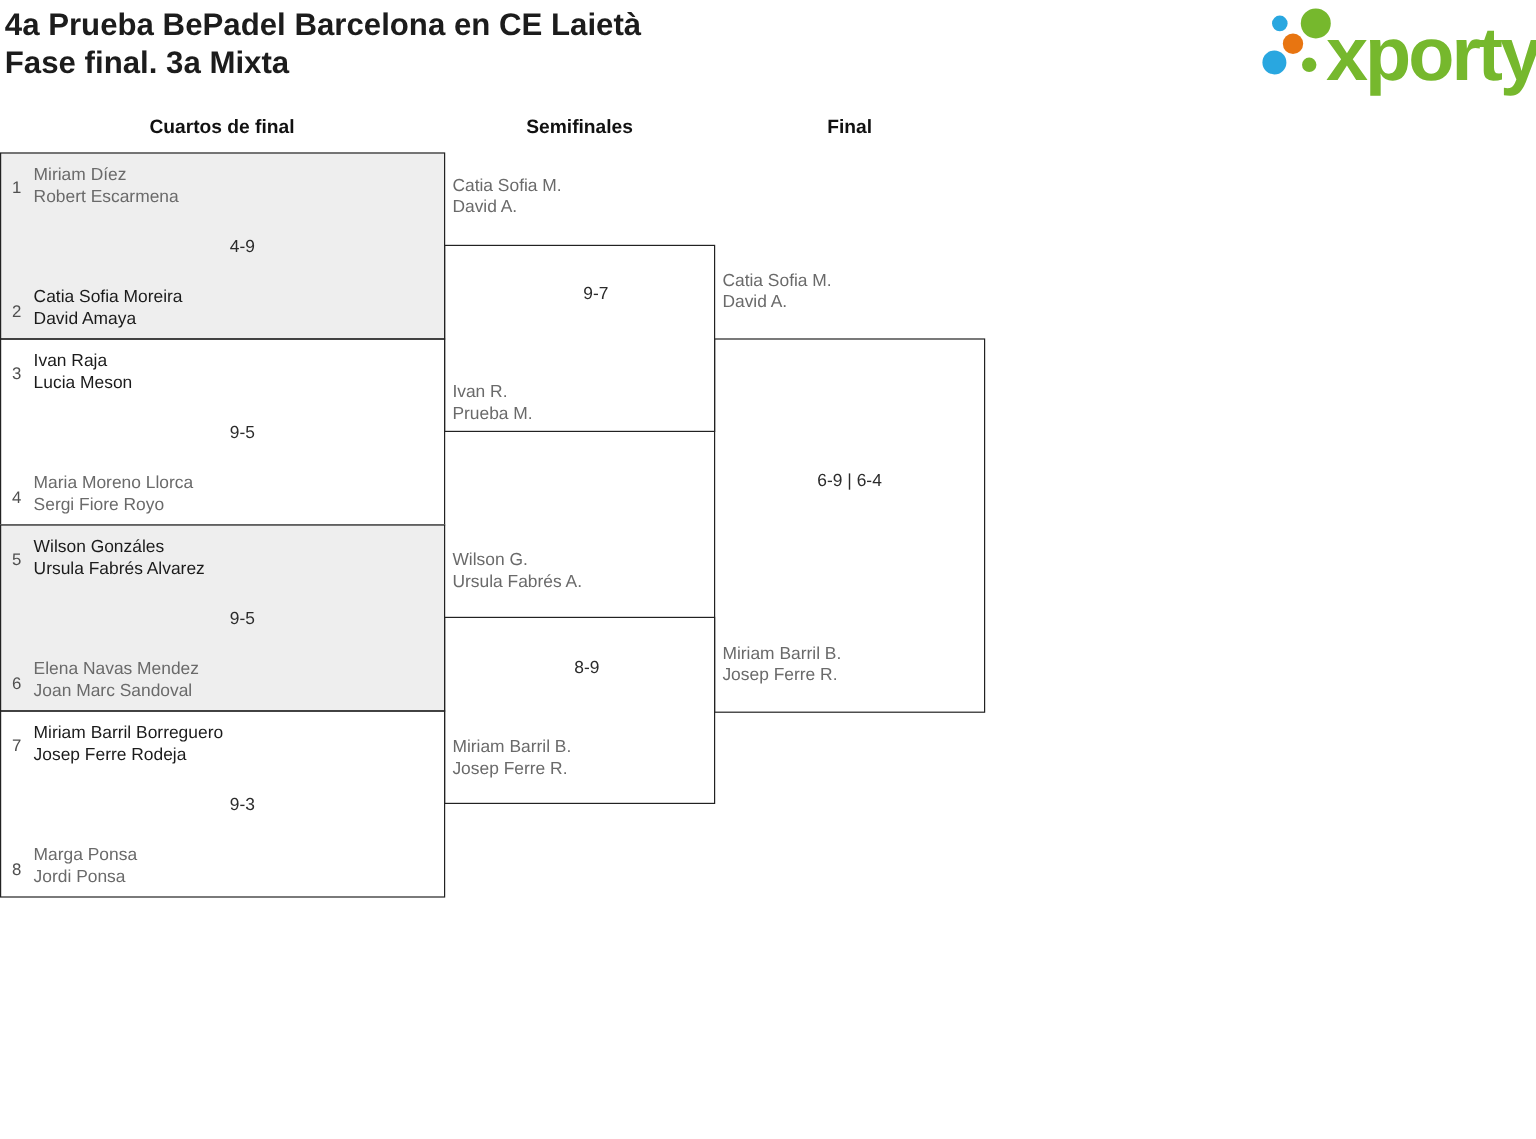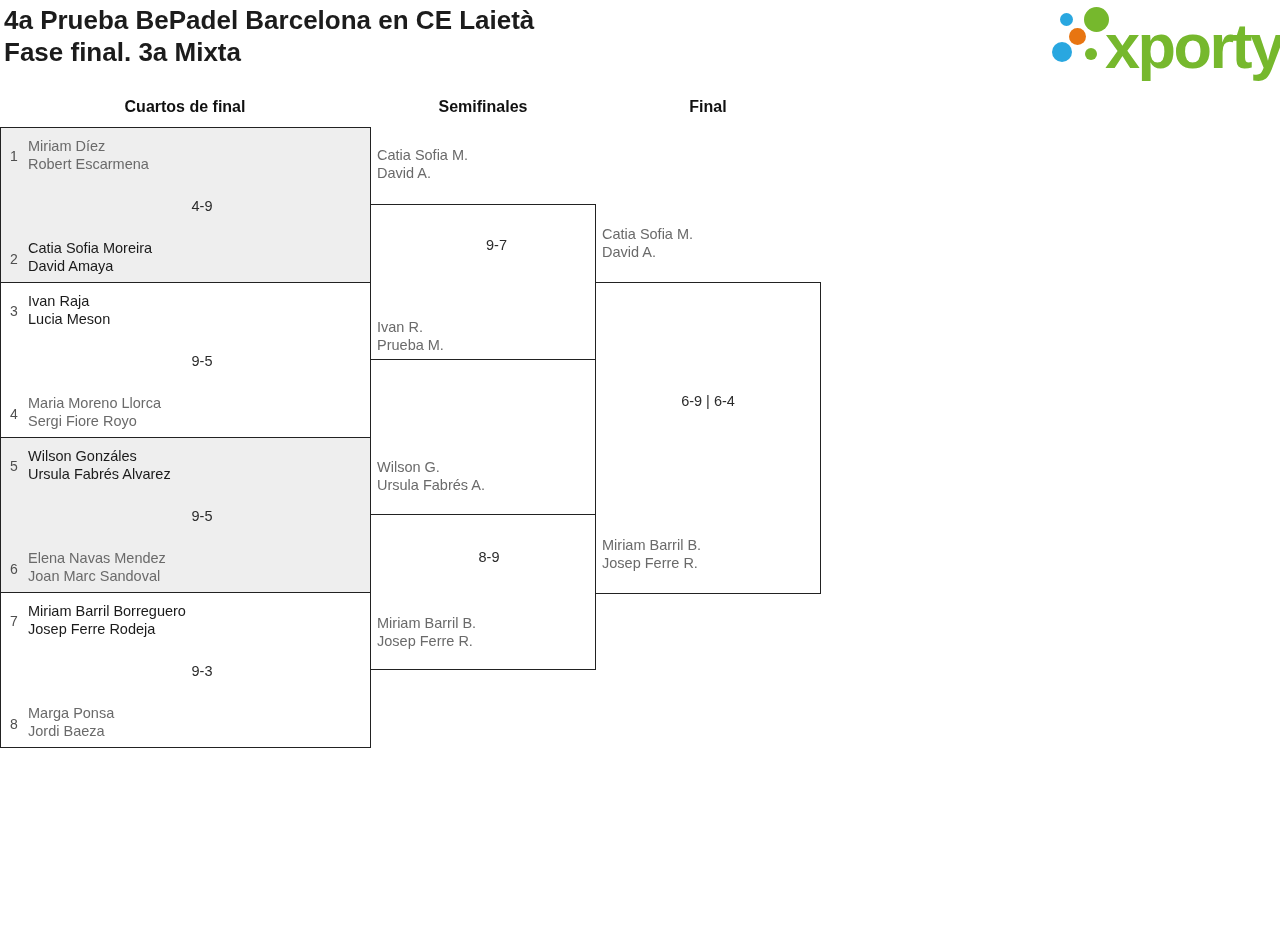--- a/index.html
+++ b/index.html
@@ -121,21 +121,21 @@
   <div class="match-box qf qf4">
     <div class="seed seed-top">7</div>
     <div class="team team-top winner">
       <div>Miriam Barril Borreguero</div>
       <div>Josep Ferre Rodeja</div>
     </div>
     <div class="qf-score">9-3</div>
     <div class="seed seed-bottom">8</div>
     <div class="team team-bottom">
       <div>Marga Ponsa</div>
-      <div>Jordi Baeza</div>
+      <div>Jordi Ponsa</div>
     </div>
   </div>
 
   <div class="match-box sf-box sf1"></div>
   <div class="match-box sf-box sf2"></div>
 
   <div class="match-box final-box"></div>
 
   <div class="ov-team sf1-top winner">
     <div>Catia Sofia M.</div>

